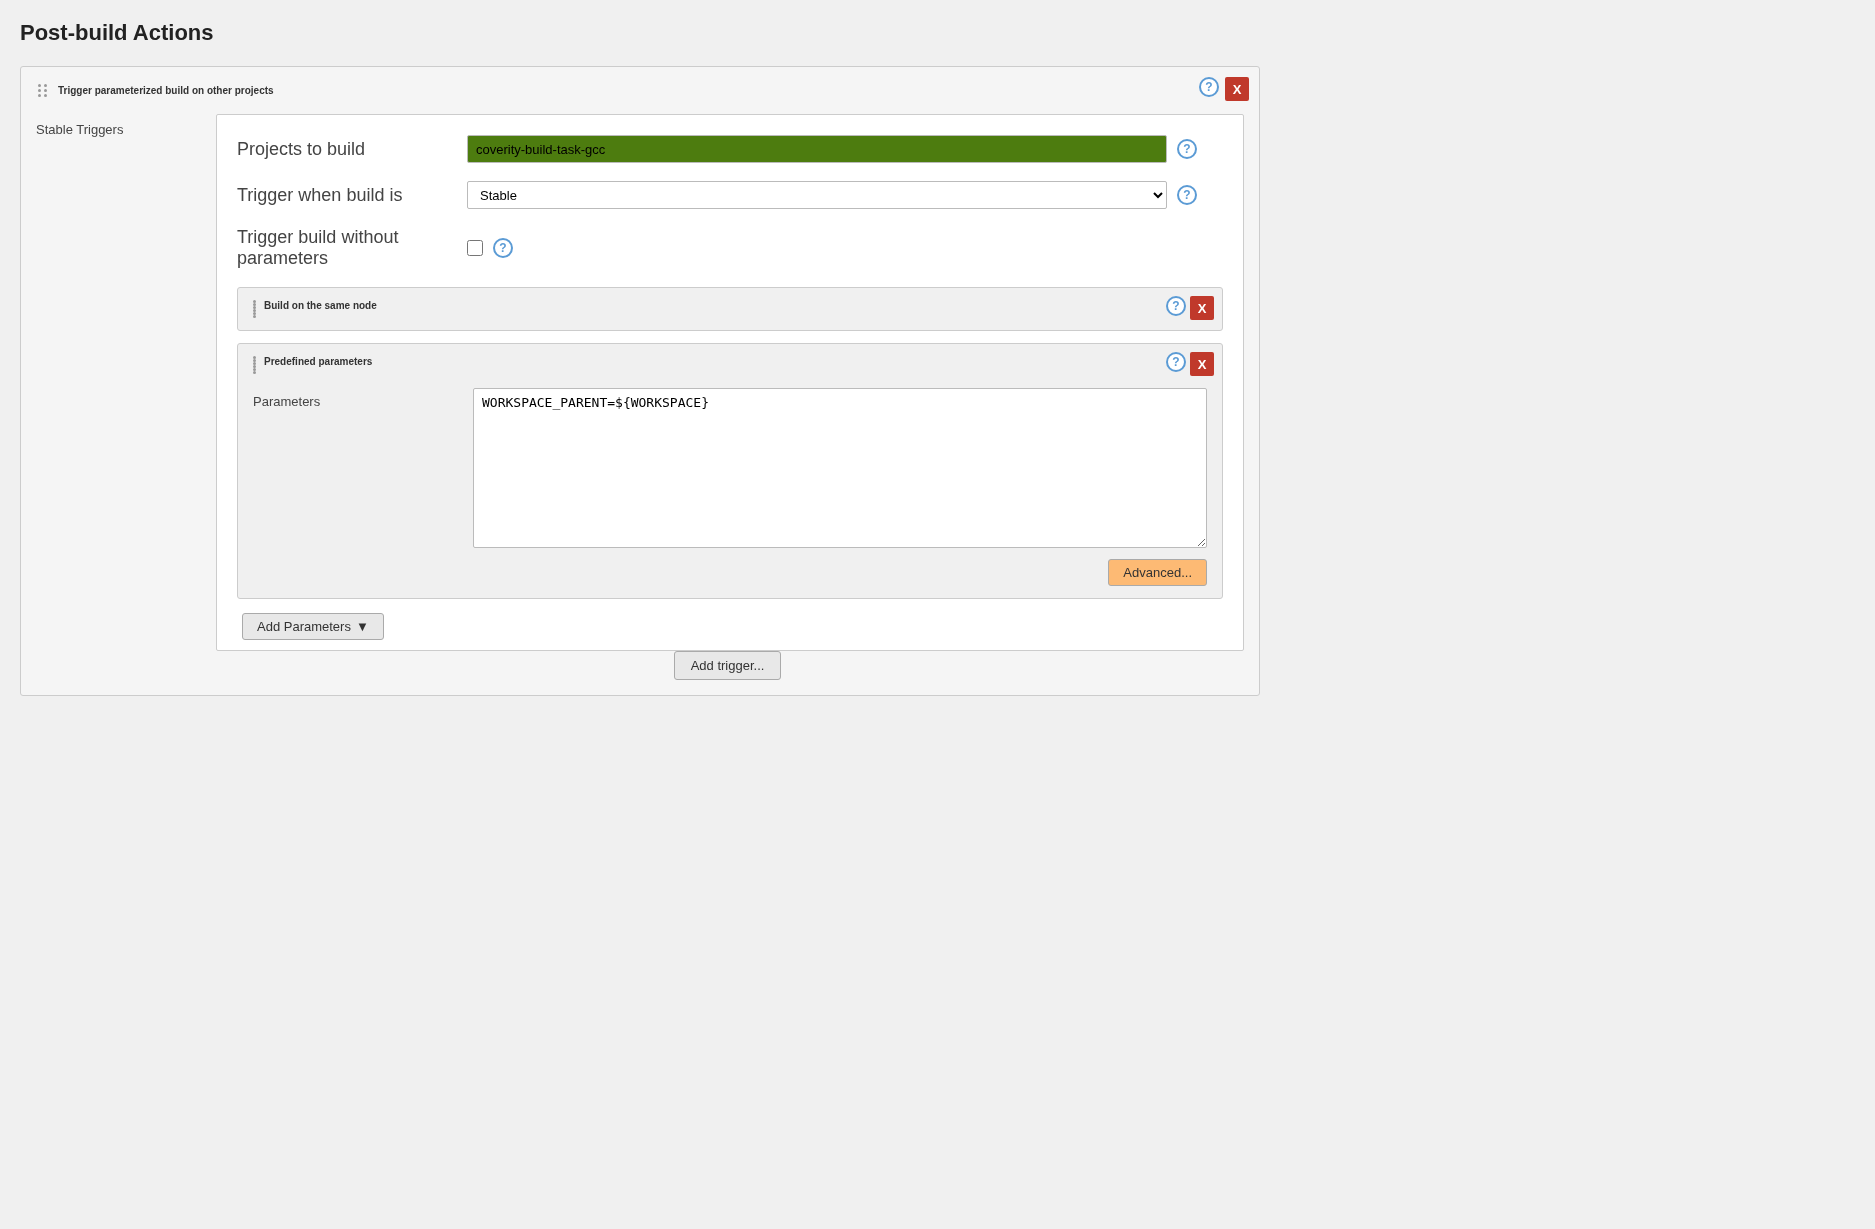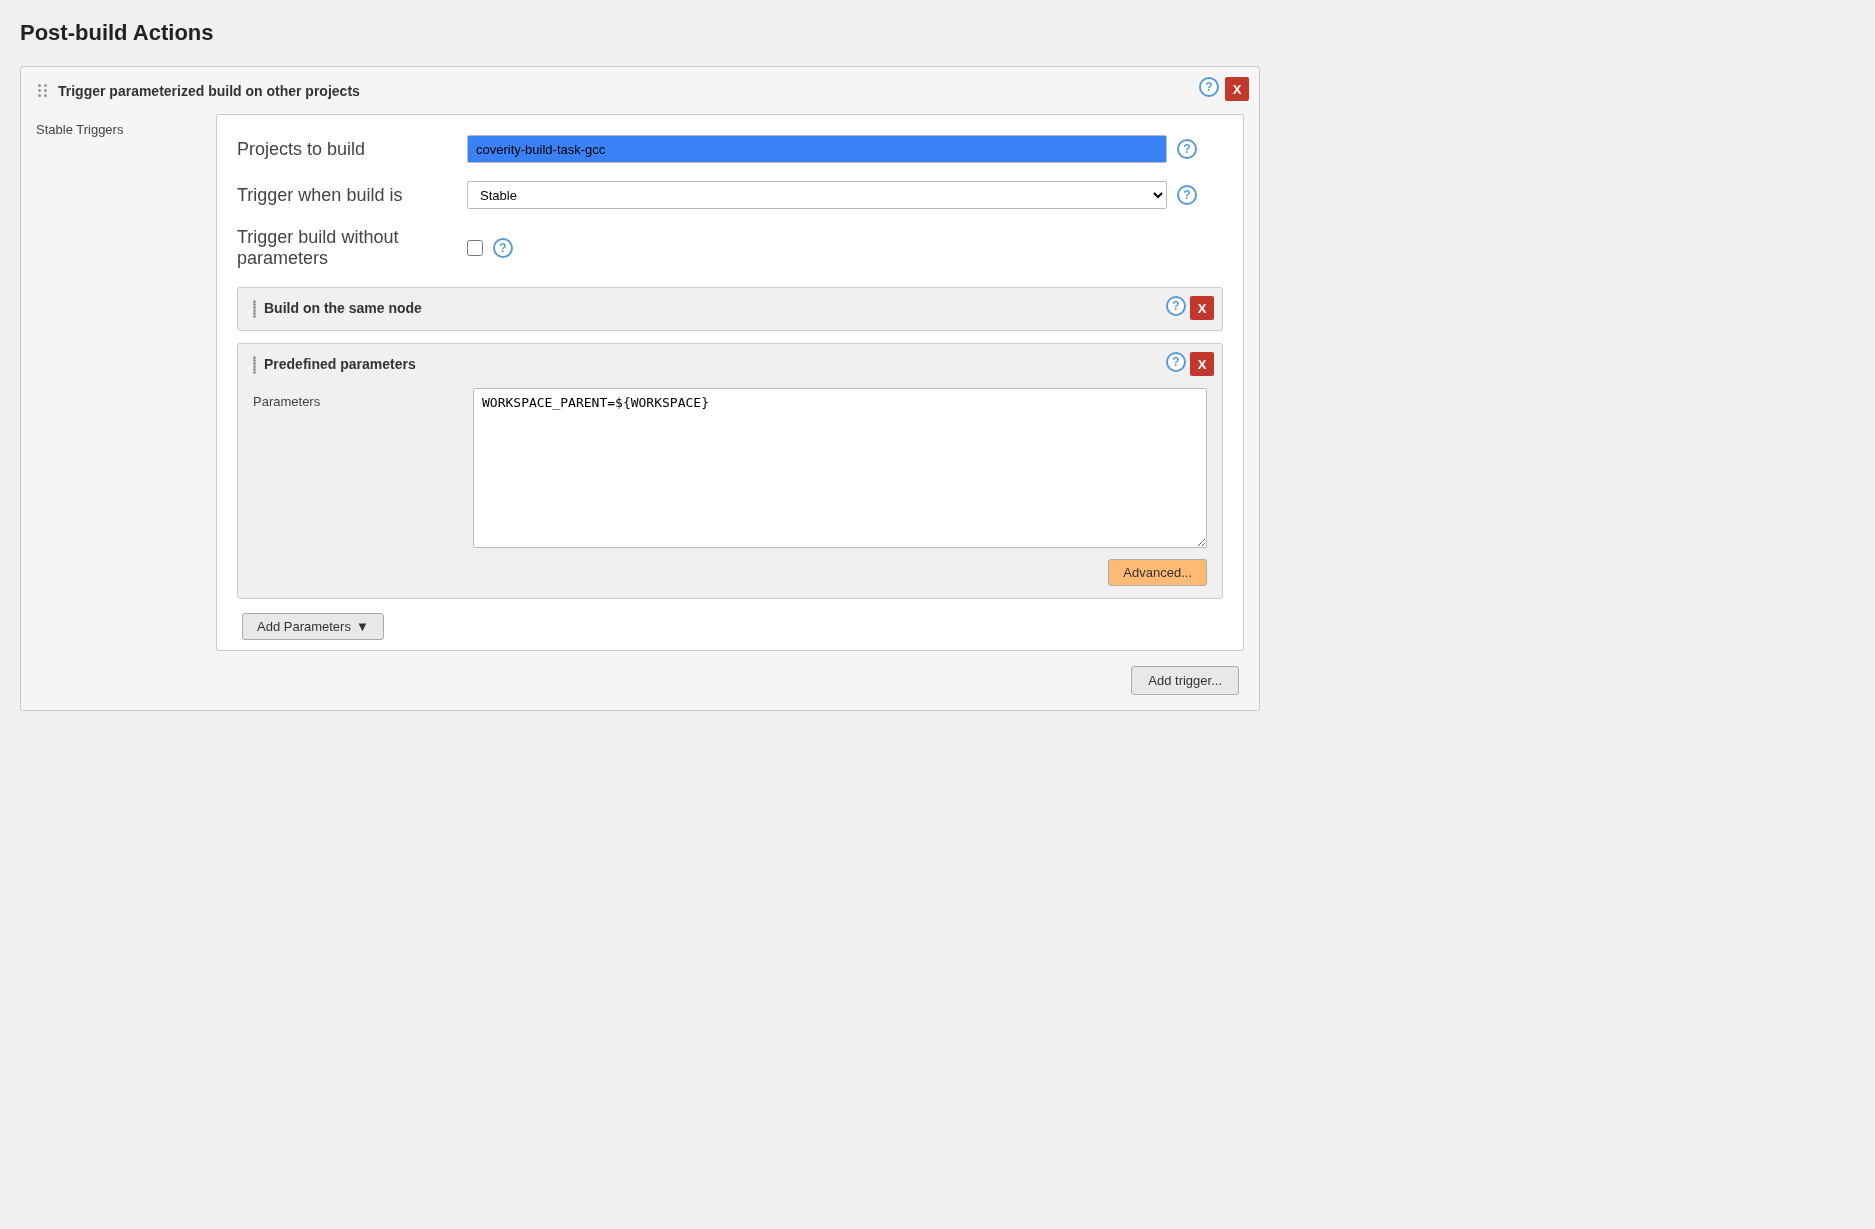--- a/index.html
+++ b/index.html
@@ -43,21 +43,21 @@
 
     .drag-handle span {
       width: 3px;
       height: 3px;
       background: #999;
       display: block;
       border-radius: 50%;
     }
 
     .section-title {
-      font-size: 14px;
+      font-size: 10px;
       font-weight: bold;
       color: #333;
     }
 
     .x-button {
       background: #c0392b;
       color: white;
       border: none;
       width: 24px;
       height: 24px;
@@ -124,21 +124,21 @@
     }
 
     .form-input {
       flex: 1;
       max-width: 700px;
       height: 28px;
       border: 1px solid #bbb;
       border-radius: 2px;
       padding: 4px 8px;
       font-size: 13px;
-      background: #3b82f6;
+      background: #4d7c0f;
     }
 
     .form-select {
       flex: 1;
       max-width: 700px;
       height: 28px;
       border: 1px solid #bbb;
       border-radius: 2px;
       padding: 4px 8px;
       font-size: 13px;
@@ -213,22 +213,21 @@
       border: 1px solid #aaa;
       border-radius: 3px;
       padding: 6px 16px;
       font-size: 13px;
       cursor: pointer;
       color: #333;
     }
 
     .bottom-buttons {
       display: flex;
-      justify-content: flex-end;
-      margin-top: 15px;
+      justify-content: center;
       padding-right: 5px;
     }
 
     .add-params-row {
       margin-top: 10px;
       padding: 0 5px;
     }
 
     .form-row-help {
       flex-shrink: 0;

